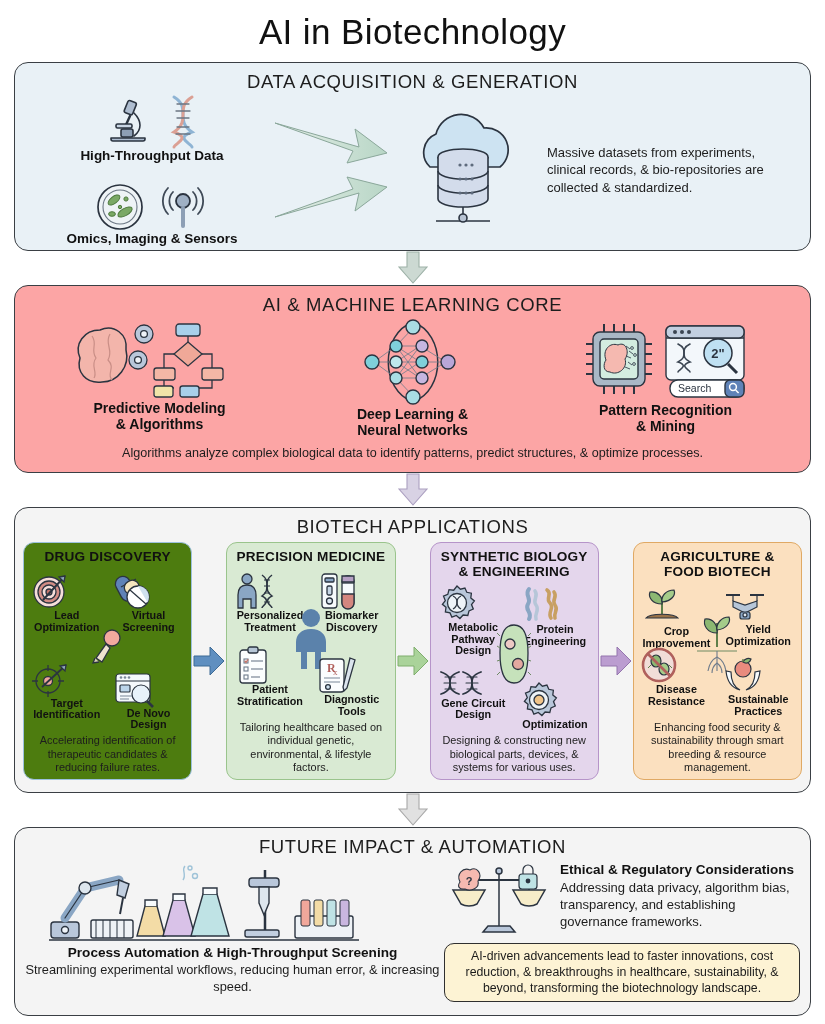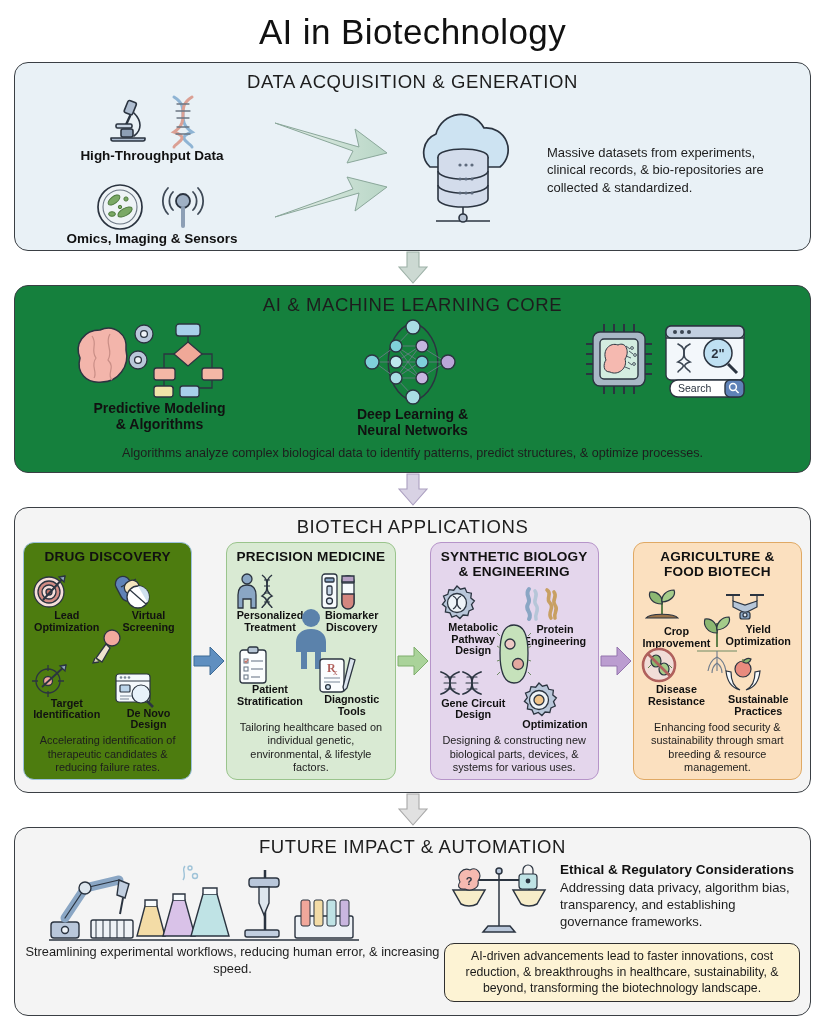--- a/index.html
+++ b/index.html
@@ -48,21 +48,21 @@
   .sec1-left{ width:250px; display:flex; flex-direction:column; gap:12px; padding-left:8px;}
   .icon-row{ display:flex; align-items:center; justify-content:center; gap:10px; }
   .cap-bold{ text-align:center; font-size:13.5px; font-weight:bold; color:#111; margin-top:-2px;}
   .sec1-arrows{ width:120px; display:flex; flex-direction:column; justify-content:center; gap:6px;}
   .sec1-cloud{ width:140px; display:flex; align-items:center; justify-content:center;}
   .sec1-text{ flex:1; padding-left:14px; padding-right:6px;}
   .t-head{ font-size:13.5px; font-weight:bold; margin-bottom:2px; color:#111;}
   .t-body{ font-size:13px; line-height:1.32; color:#1d1d1d;}
 
   
-  #sec-ml{ background:#15803d; height:190px; }
+  #sec-ml{ background:#fca5a5; height:190px; }
   .ml-row{ display:flex; justify-content:space-around; align-items:flex-start; padding:2px 18px 0 18px; height:128px;}
   .ml-item{ display:flex; flex-direction:column; align-items:center; width:240px;}
   .ml-label{ text-align:center; font-size:14px; font-weight:bold; line-height:1.15; margin-top:2px; color:#111;}
   .ml-foot{ text-align:center; font-size:12.6px; color:#1d1d1d; padding:0 20px;}
 
   
   #sec-apps{ background:#f4f4f4; height:288px; }
   .apps-row{ display:flex; align-items:stretch; padding:2px 8px 8px 8px; height:248px; gap:0;}
   .app-card{
     flex:1; border-radius:11px; border:1.2px solid rgba(0,0,0,.22);
@@ -350,20 +350,24 @@
             <rect x="92" y="60" width="74" height="17" rx="8" fill="#ffffff"></rect>
             <rect x="147" y="60" width="19" height="17" rx="5" fill="#5f82b7"></rect>
           </g>
           <text x="100" y="72" font-family="'Liberation Sans',sans-serif" font-size="10.5" fill="#2b3440">Search</text>
           <g stroke="#ffffff" stroke-width="1.5" fill="none">
                 <circle cx="155" cy="67" r="3.4"></circle>
                 <path d="M157.6 70 l3 3"></path>
               </g>
         </svg>
           </span>
+        <div class="ml-label">
+          <span>Pattern Recognition</span><br>
+          <span>&amp; Mining</span>
+        </div>
       </div>
     </div>
 
     <div class="ml-foot">Algorithms analyze complex biological data to identify patterns, predict structures, &amp; optimize processes.</div>
   </div>
 
   <div class="connector">
     <svg class="down-arrow" viewBox="0 0 34 32">
         <path d="M11 0 h12 v15 h8 L17 31 L3 15 h8 Z" fill="#d8d2e4" stroke="#ab9fc0" stroke-width="1.1"></path>
       </svg>
@@ -786,20 +790,21 @@
                 </g>
             <path d="M16 80 h310" stroke-width="1.6"></path>
           </g>
           <g fill="none" stroke="#9fc3d8" stroke-width="1.4">
             <path d="M150 20 c4 -6 -2 -10 2 -14"></path>
                 <circle cx="162" cy="16" r="2.5"></circle>
                 <circle cx="157" cy="8" r="2"></circle>
           </g>
         </svg>
           </span>
+        <div class="t-head">Process Automation &amp; High-Throughput Screening</div>
         <div class="t-body">Streamlining experimental workflows, reducing human error, &amp; increasing speed.</div>
       </div>
 
       <div class="fut-right">
         <div class="fut-top">
           <div class="scale-wrap">
             <span>
             <svg width="104" height="76" viewBox="0 0 104 76">
               <g stroke="#2b3440" stroke-width="1.5" fill="none">
                 <path d="M52 10 v54"></path>

